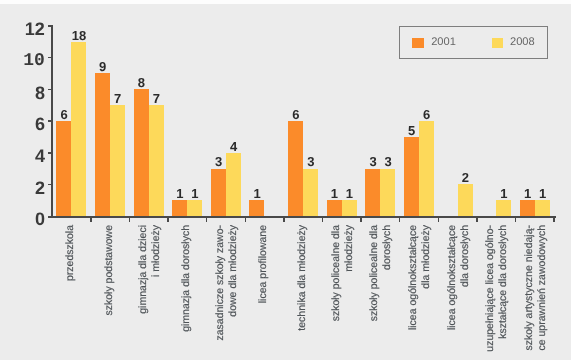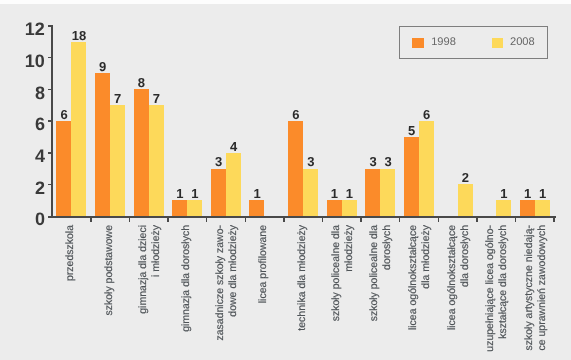--- a/index.html
+++ b/index.html
@@ -40,21 +40,21 @@
       <div class="ylabel" style="left: 20.9px; top: 209.4px; width: 24px;">0</div>
       <div class="ytick" style="left: 48.2px; top: 183.68px; width: 3.7px;"></div>
       <div class="ylabel" style="left: 20.9px; top: 177.68px; width: 24px;">2</div>
       <div class="ytick" style="left: 48.2px; top: 151.96px; width: 3.7px;"></div>
       <div class="ylabel" style="left: 20.9px; top: 145.96px; width: 24px;">4</div>
       <div class="ytick" style="left: 48.2px; top: 120.24px; width: 3.7px;"></div>
       <div class="ylabel" style="left: 20.9px; top: 114.24px; width: 24px;">6</div>
       <div class="ytick" style="left: 48.2px; top: 88.52px; width: 3.7px;"></div>
       <div class="ylabel" style="left: 20.9px; top: 82.52px; width: 24px;">8</div>
       <div class="ytick" style="left: 48.2px; top: 56.8px; width: 3.7px;"></div>
-      <div class="ylabel" style="left: 20.9px; top: 50.8px; width: 24px;">10</div>
+      <div class="ylabel" style="left: 20.9px; top: 50.8px; width: 24px; font-family: Liberation Mono, monospace;">10</div>
       <div class="ytick" style="left: 48.2px; top: 25.08px; width: 3.7px;"></div>
       <div class="ylabel" style="left: 20.9px; top: 19.08px; width: 24px;">12</div>
       <div class="tick" style="left: 90.02px; top: 218px; height: 3.6px;"></div>
       <div class="tick" style="left: 128.64px; top: 218px; height: 3.6px;"></div>
       <div class="tick" style="left: 167.26px; top: 218px; height: 3.6px;"></div>
       <div class="tick" style="left: 205.88px; top: 218px; height: 3.6px;"></div>
       <div class="tick" style="left: 244.5px; top: 218px; height: 3.6px;"></div>
       <div class="tick" style="left: 283.12px; top: 218px; height: 3.6px;"></div>
       <div class="tick" style="left: 321.74px; top: 218px; height: 3.6px;"></div>
       <div class="tick" style="left: 360.36px; top: 218px; height: 3.6px;"></div>
@@ -125,18 +125,18 @@
       <div class="catlabel" style="width: 130px; left: 407.09px; top: 355.3px;">licea ogólnokształcące
 dla młodzieży</div>
       <div class="catlabel" style="width: 130px; left: 445.71px; top: 355.3px;">licea ogólnokształcące
 dla dorosłych</div>
       <div class="catlabel" style="width: 130px; left: 484.33px; top: 355.3px;">uzupełniające licea ogólno-
 kształcące dla dorosłych</div>
       <div class="catlabel" style="width: 130px; left: 522.95px; top: 355.3px;">szkoły artystyczne niedają-
 ce uprawnień zawodowych</div>
       <div class="legend" style="left: 398.8px; top: 25.6px; width: 149.4px; height: 33.6px;">
         <div class="sw" style="left: 12.6px; top: 11.3px; width: 11.2px; height: 10.2px; background: rgb(251, 139, 42);"></div>
-        <div class="lt" style="left: 31.4px; top: 9.8px;">1998</div>
+        <div class="lt" style="left: 31.4px; top: 9.8px;">2001</div>
         <div class="sw" style="left: 92.4px; top: 11.3px; width: 11.2px; height: 10.2px; background: rgb(253, 217, 90);"></div>
         <div class="lt" style="left: 110.2px; top: 9.8px;">2008</div>
       </div>
     </div>
 </div>
 
 </body></html>

